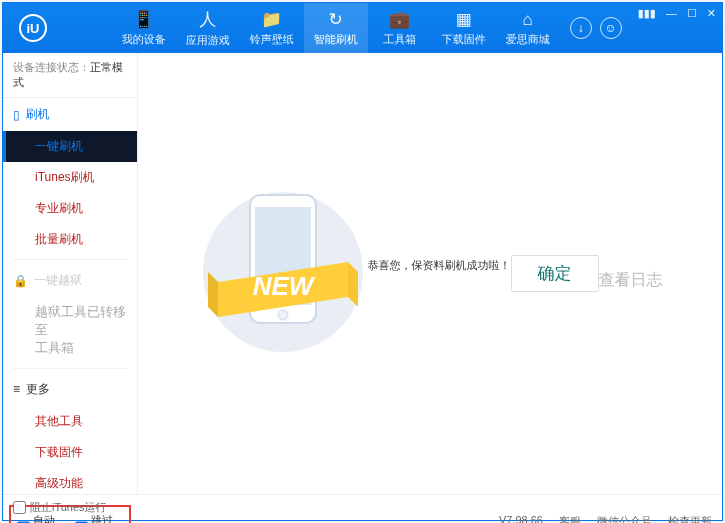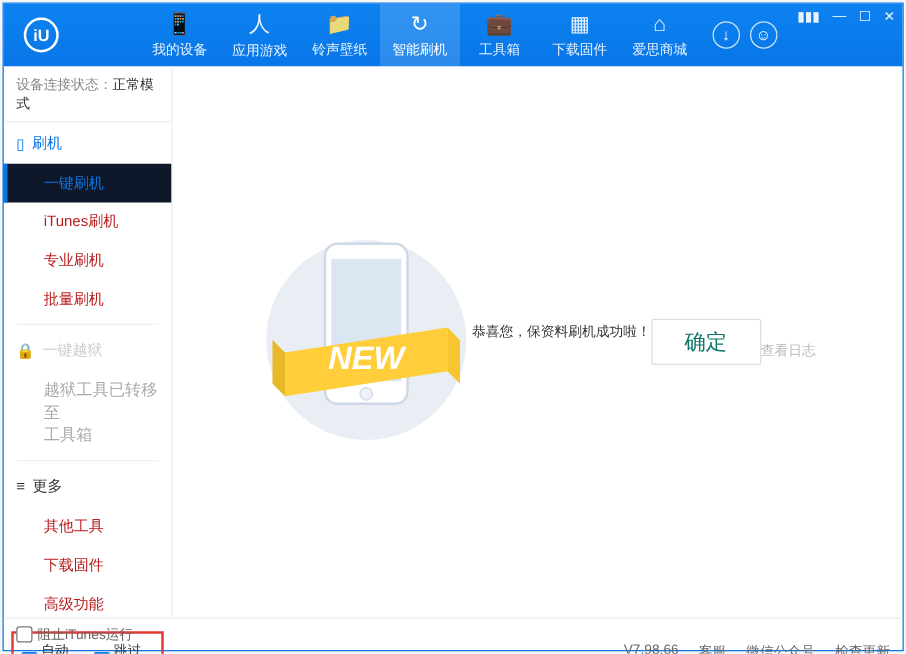--- a/index.html
+++ b/index.html
@@ -36,21 +36,21 @@
 .side-locked { padding: 8px 10px; color: #ccc; display: flex; align-items: center; gap: 6px; }
 
 .opts-box { margin: 6px; padding: 6px; border: 2px solid #e53935; font-size: 11px; display: flex; gap: 10px; }
 .opts-box label { display: flex; gap: 3px; color: #333; cursor: pointer; }
 .opts-box input { accent-color: #0876e8; }
 
 .content { flex: 1; display: flex; flex-direction: row; align-items: center; justify-content: center; padding: 20px; }
 .illus { width: 170px; height: 195px; margin-bottom: 18px; }
 .success-text { font-size: 11px; color: #333; margin-bottom: 16px; }
 .ok-btn { padding: 6px 26px; background: #fff; border: 1px solid #ddd; font-size: 17px; color: #0f766e; cursor: pointer; border-radius: 2px; }
-.view-log { margin-top: 14px; font-size: 11px; color: #bbb; cursor: pointer; }
+.view-log { margin-top: 14px; font-size: 16px; color: #bbb; cursor: pointer; }
 
 .statusbar { height: 26px; border-top: 1px solid #eee; display: flex; align-items: center; font-size: 11px; color: #666; padding: 0 10px; }
 .statusbar .right { margin-left: auto; display: flex; gap: 16px; margin-top: 28px; }
 .statusbar label { display: flex; align-items: center; gap: 4px; cursor: pointer; }
 </style>
 </head>
 <body>
 
 <div class="window">
   <div class="titlebar">

